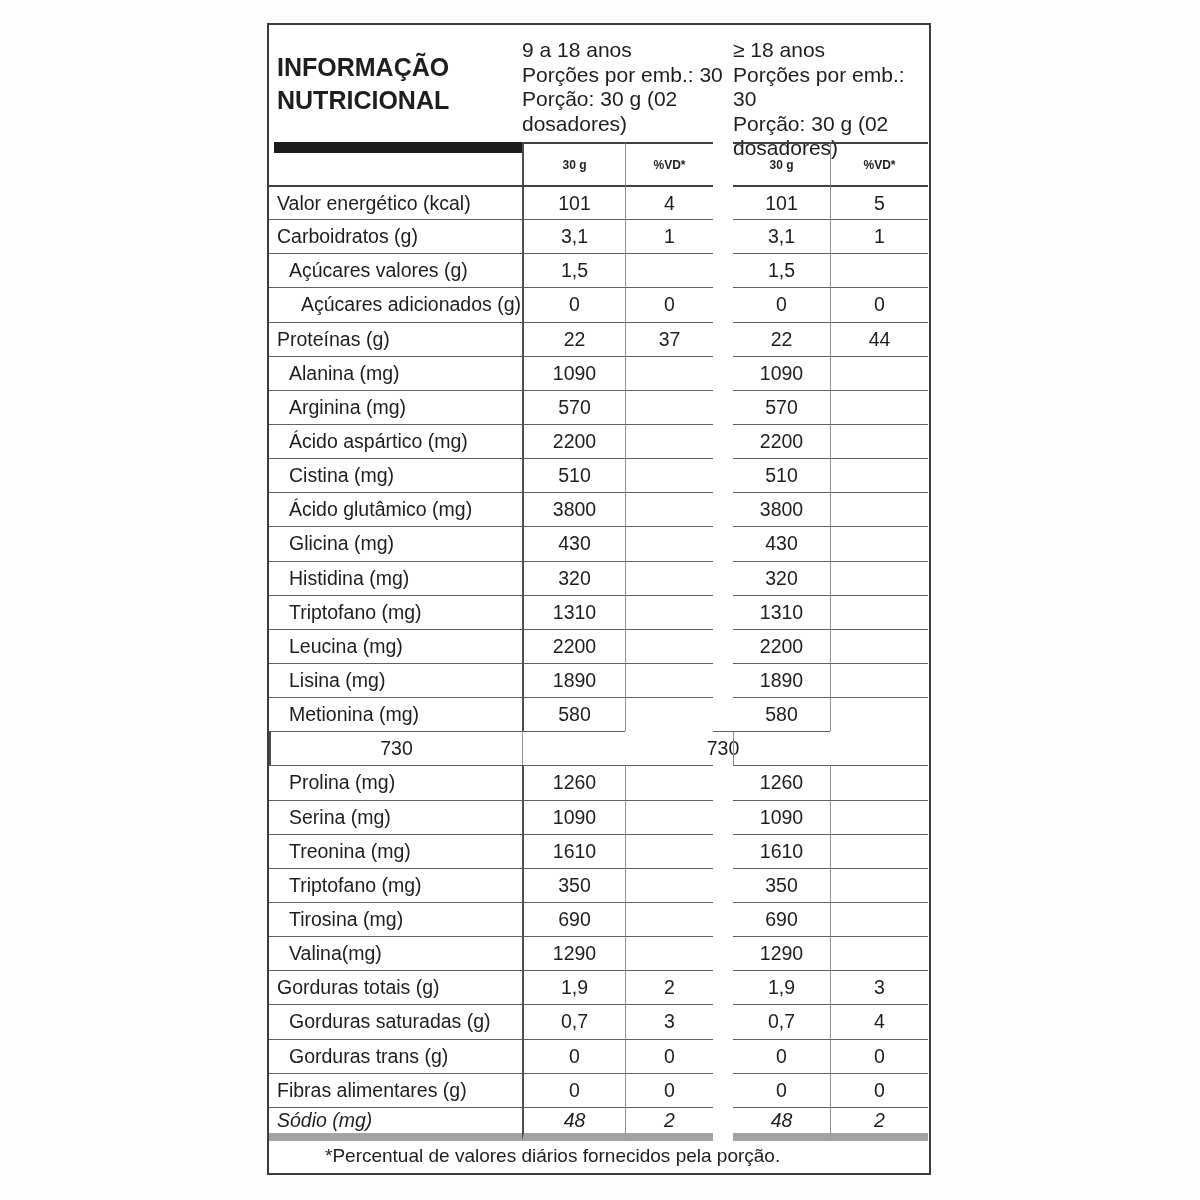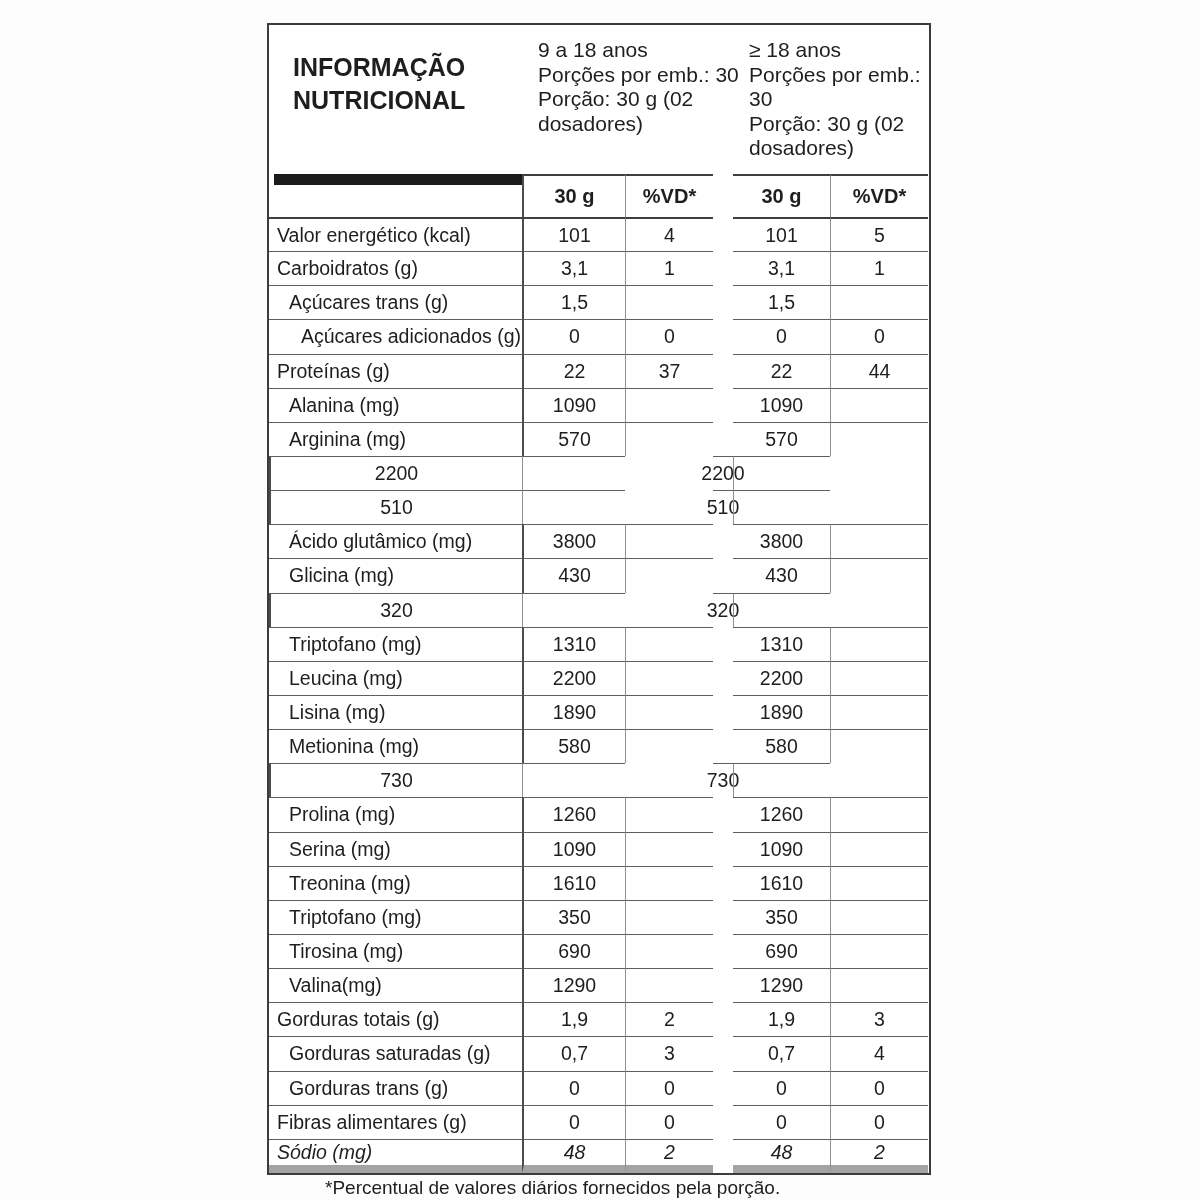--- a/index.html
+++ b/index.html
@@ -17,38 +17,38 @@
     width:664px; height:1152px;
     box-sizing:border-box;
     background:#ffffff;
     border:2.5px solid #3c3c3c;
   }
 
   
   .grid6 { display:grid; grid-template-columns:253px 103px 88px 20px 97px 98px; }
 
   
-  .head { height:149px;margin-left:16px; }
+  .head { height:117px; }
   .title {
     grid-column:1;
     padding:26px 6px 0 8px;
     font-weight:bold; font-size:25px; line-height:33px;
   }
   .ghead { font-size:21px; line-height:24.5px; padding-top:13px; }
   .ghead.g1 { grid-column:2/5; }
   .ghead.g2 { grid-column:5/7; }
   .ghead div { white-space:normal; }
 
   
   .colhead { height:43px; }
   .colhead .bar-cell { position:relative; }
   .bar { position:absolute; top:0; left:5px; right:0; height:11px; background:#1b1b1b; }
   .colhead .ch {
     border-top:2px solid #3f3f3f;
-    font-weight:bold; font-size:20px;
+    font-weight:bold; font-size:12px;
     display:flex; align-items:center; justify-content:center;
   }
   .b-main { border-left:2px solid #4c4c4c; }
   .b-sub  { border-left:1.5px solid #8f8f8f; }
 
   
   .rows { height:956px; display:flex; flex-direction:column; }
   .row { flex:1 1 0; min-height:0; }
   .row > div { display:flex; align-items:center; box-sizing:border-box; }
   .row > .sep { border-top:1.5px solid #5f5f5f; }
@@ -107,21 +107,21 @@
         </div>
         <div class="row grid6">
           <div class="sep c-label">Carboidratos (g)</div>
           <div class="sep c-num b-main">3,1</div>
           <div class="sep c-num b-sub">1</div>
           <div class="c-gap"></div>
           <div class="sep c-num">3,1</div>
           <div class="sep c-num b-sub">1</div>
         </div>
         <div class="row grid6">
-          <div class="sep c-label ind1">Açúcares trans (g)</div>
+          <div class="sep c-label ind1">Açúcares valores (g)</div>
           <div class="sep c-num b-main">1,5</div>
           <div class="sep c-num b-sub"></div>
           <div class="c-gap"></div>
           <div class="sep c-num">1,5</div>
           <div class="sep c-num b-sub"></div>
         </div>
         <div class="row grid6">
           <div class="sep c-label ind2">Açúcares adicionados (g)</div>
           <div class="sep c-num b-main">0</div>
           <div class="sep c-num b-sub">0</div>
@@ -147,27 +147,29 @@
         </div>
         <div class="row grid6">
           <div class="sep c-label ind1">Arginina (mg)</div>
           <div class="sep c-num b-main">570</div>
           <div class="sep c-num b-sub"></div>
           <div class="c-gap"></div>
           <div class="sep c-num">570</div>
           <div class="sep c-num b-sub"></div>
         </div>
         <div class="row grid6">
+          <div class="sep c-label ind1">Ácido aspártico (mg)</div>
           <div class="sep c-num b-main">2200</div>
           <div class="sep c-num b-sub"></div>
           <div class="c-gap"></div>
           <div class="sep c-num">2200</div>
           <div class="sep c-num b-sub"></div>
         </div>
         <div class="row grid6">
+          <div class="sep c-label ind1">Cistina (mg)</div>
           <div class="sep c-num b-main">510</div>
           <div class="sep c-num b-sub"></div>
           <div class="c-gap"></div>
           <div class="sep c-num">510</div>
           <div class="sep c-num b-sub"></div>
         </div>
         <div class="row grid6">
           <div class="sep c-label ind1">Ácido glutâmico (mg)</div>
           <div class="sep c-num b-main">3800</div>
           <div class="sep c-num b-sub"></div>
@@ -177,20 +179,21 @@
         </div>
         <div class="row grid6">
           <div class="sep c-label ind1">Glicina (mg)</div>
           <div class="sep c-num b-main">430</div>
           <div class="sep c-num b-sub"></div>
           <div class="c-gap"></div>
           <div class="sep c-num">430</div>
           <div class="sep c-num b-sub"></div>
         </div>
         <div class="row grid6">
+          <div class="sep c-label ind1">Histidina (mg)</div>
           <div class="sep c-num b-main">320</div>
           <div class="sep c-num b-sub"></div>
           <div class="c-gap"></div>
           <div class="sep c-num">320</div>
           <div class="sep c-num b-sub"></div>
         </div>
         <div class="row grid6">
           <div class="sep c-label ind1">Triptofano (mg)</div>
           <div class="sep c-num b-main">1310</div>
           <div class="sep c-num b-sub"></div>

